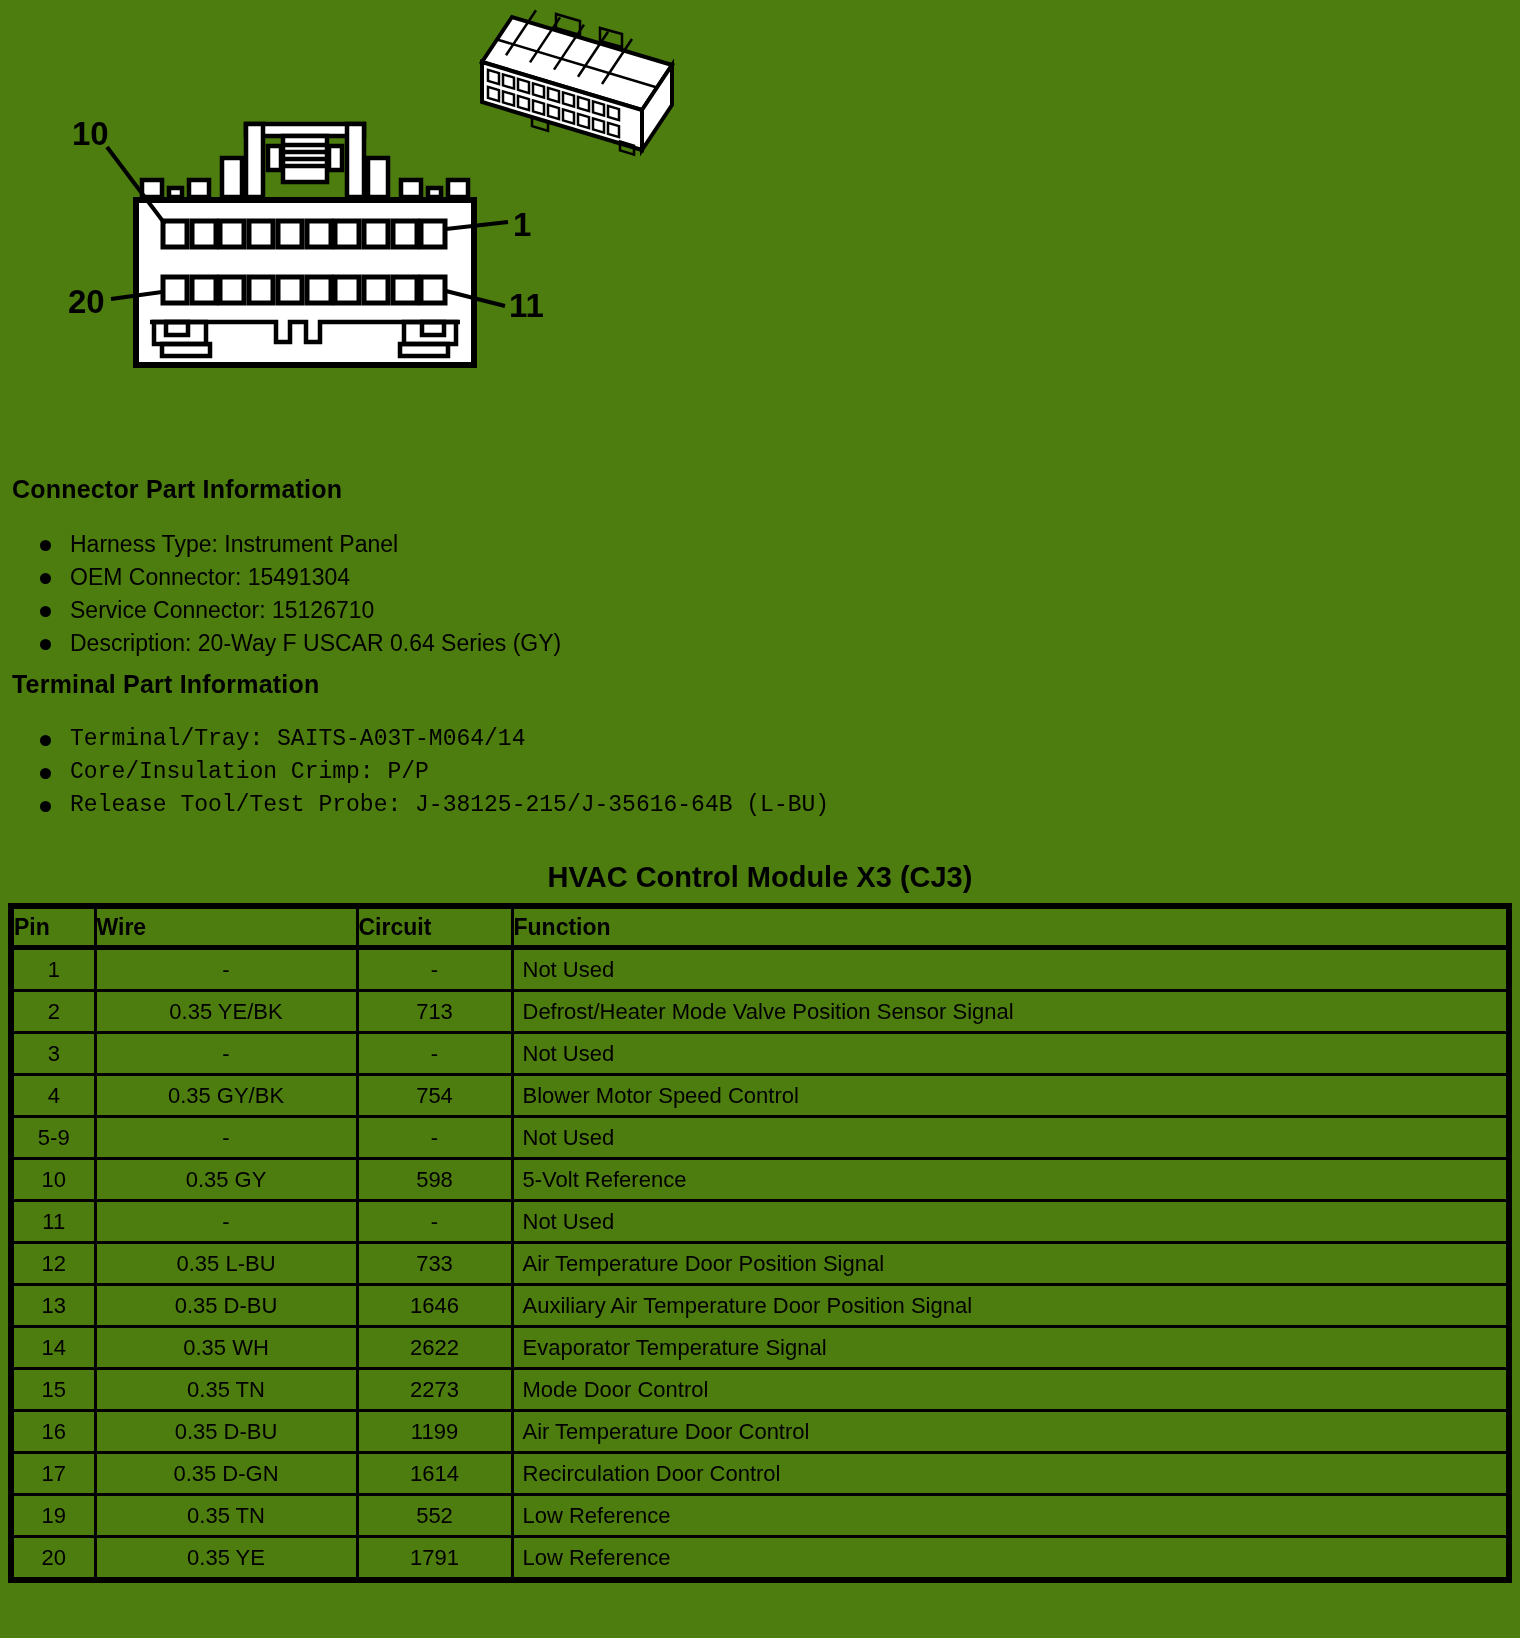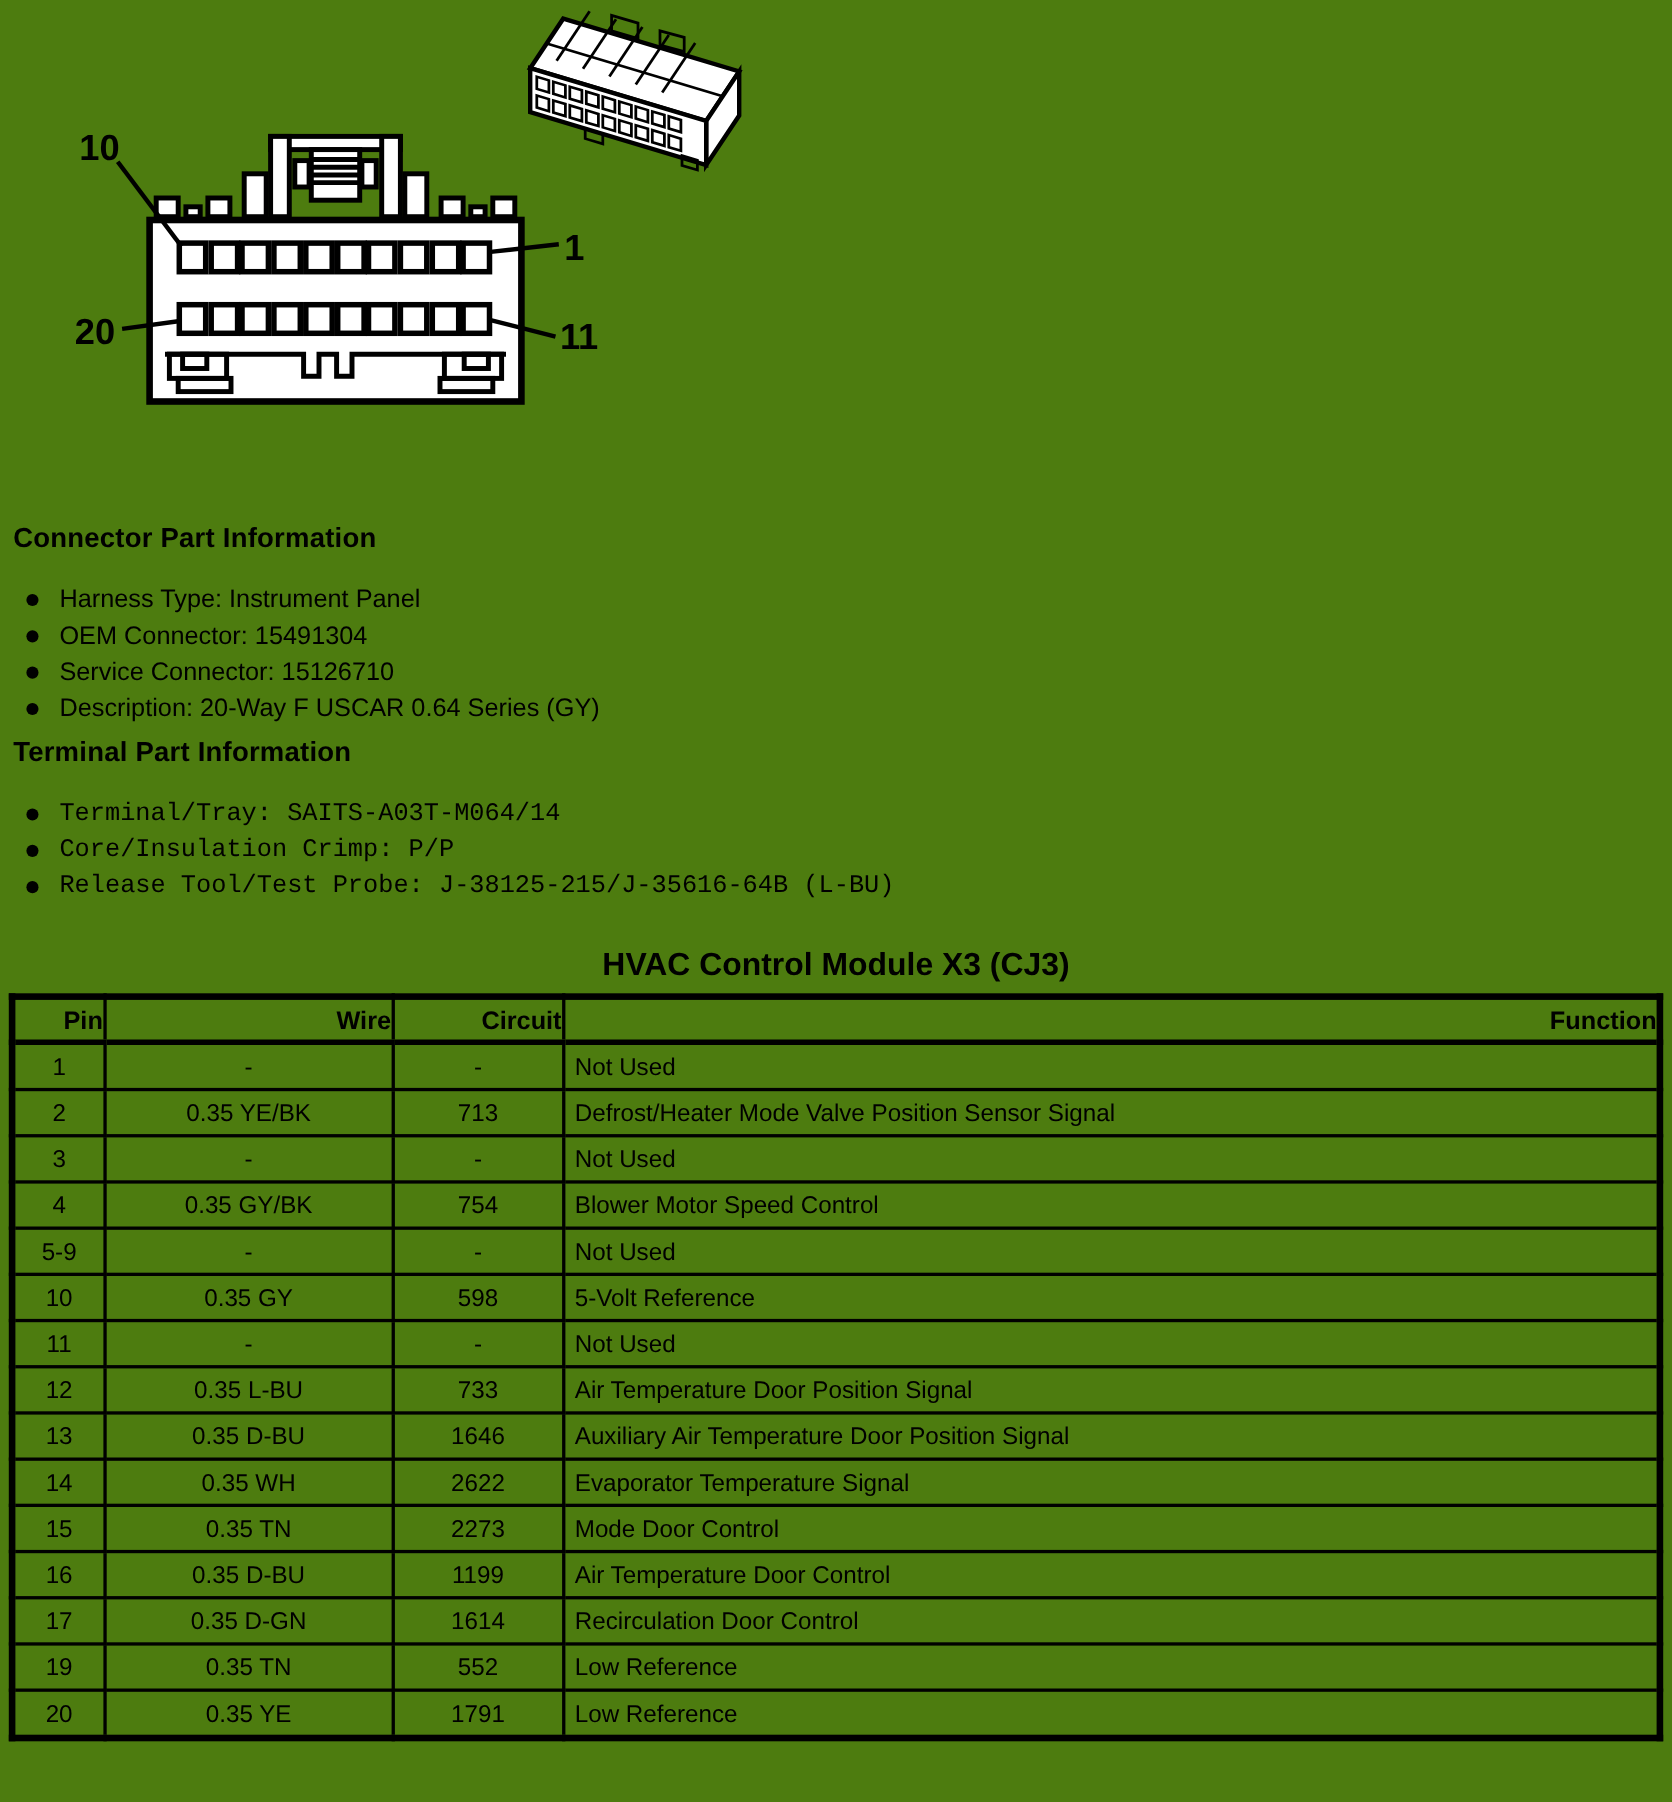--- a/index.html
+++ b/index.html
@@ -19,21 +19,21 @@
 
   .sec-heading {
     position:absolute; left:12px;
     font-size:25px; font-weight:bold; letter-spacing:0.2px;
     white-space:nowrap;
   }
   #heading-connector { top:475px; }
   #heading-terminal  { top:670px; }
 
   ul.bullets {
-    position:absolute; left:16px; margin:0; padding:0; list-style:none;
+    position:absolute; left:32px; margin:0; padding:0; list-style:none;
   }
   #bullets-connector { top:531px; }
   #bullets-terminal  { top:726px;font-family:Liberation Mono, monospace; }
   ul.bullets li {
     display:flex; align-items:flex-start;
     height:33px; font-size:23px; white-space:nowrap;
   }
   ul.bullets .dot {
     flex:0 0 auto; width:11px; height:11px; border-radius:50%;
     background:#000; margin:9px 19px 0 8px;
@@ -48,21 +48,21 @@
   table.pinout {
     border-collapse:collapse; table-layout:fixed;
     width:1504px; border:6px solid #000;
   }
   table.pinout col.col-pin     { width:84px;  }
   table.pinout col.col-wire    { width:262px; }
   table.pinout col.col-circuit { width:155px; }
   table.pinout th {
     border:3px solid #000; border-bottom:5px solid #000;
     height:36px; font-size:23px; font-weight:bold;
-    text-align:right; vertical-align:middle; padding:0;
+    text-align:left; vertical-align:middle; padding:0;
   }
   table.pinout td {
     border:3px solid #000; height:39px; font-size:22px;
     vertical-align:middle; padding:0; overflow:hidden; white-space:nowrap;
   }
   table.pinout td.c0, table.pinout td.c1, table.pinout td.c2 { text-align:center; }
   table.pinout td.c3 { text-align:left; padding-left:9px; }
 
   .svg-abs { position:absolute; }
   #iso-diagram   { left:470px; top:0px; }

